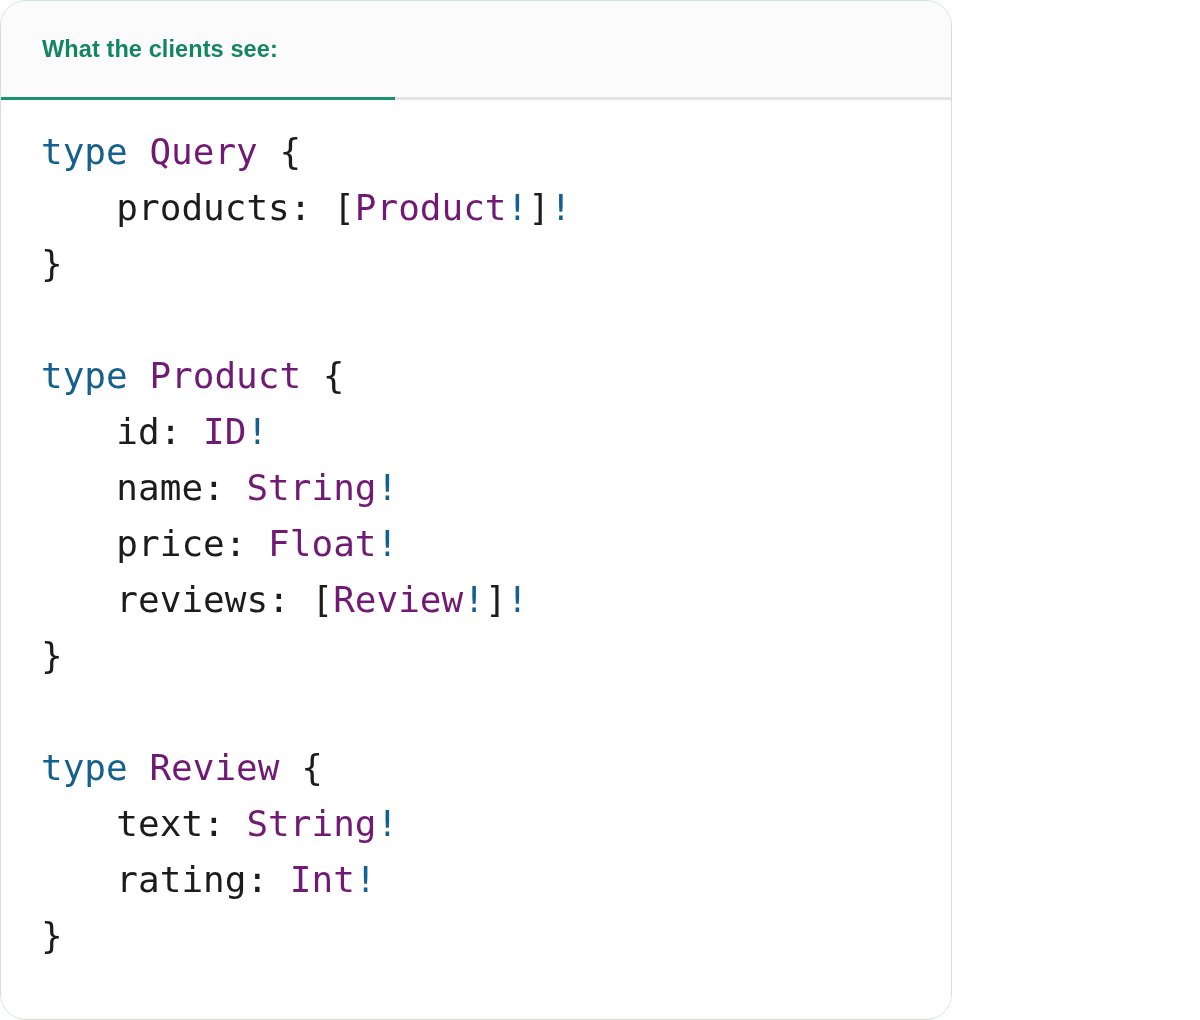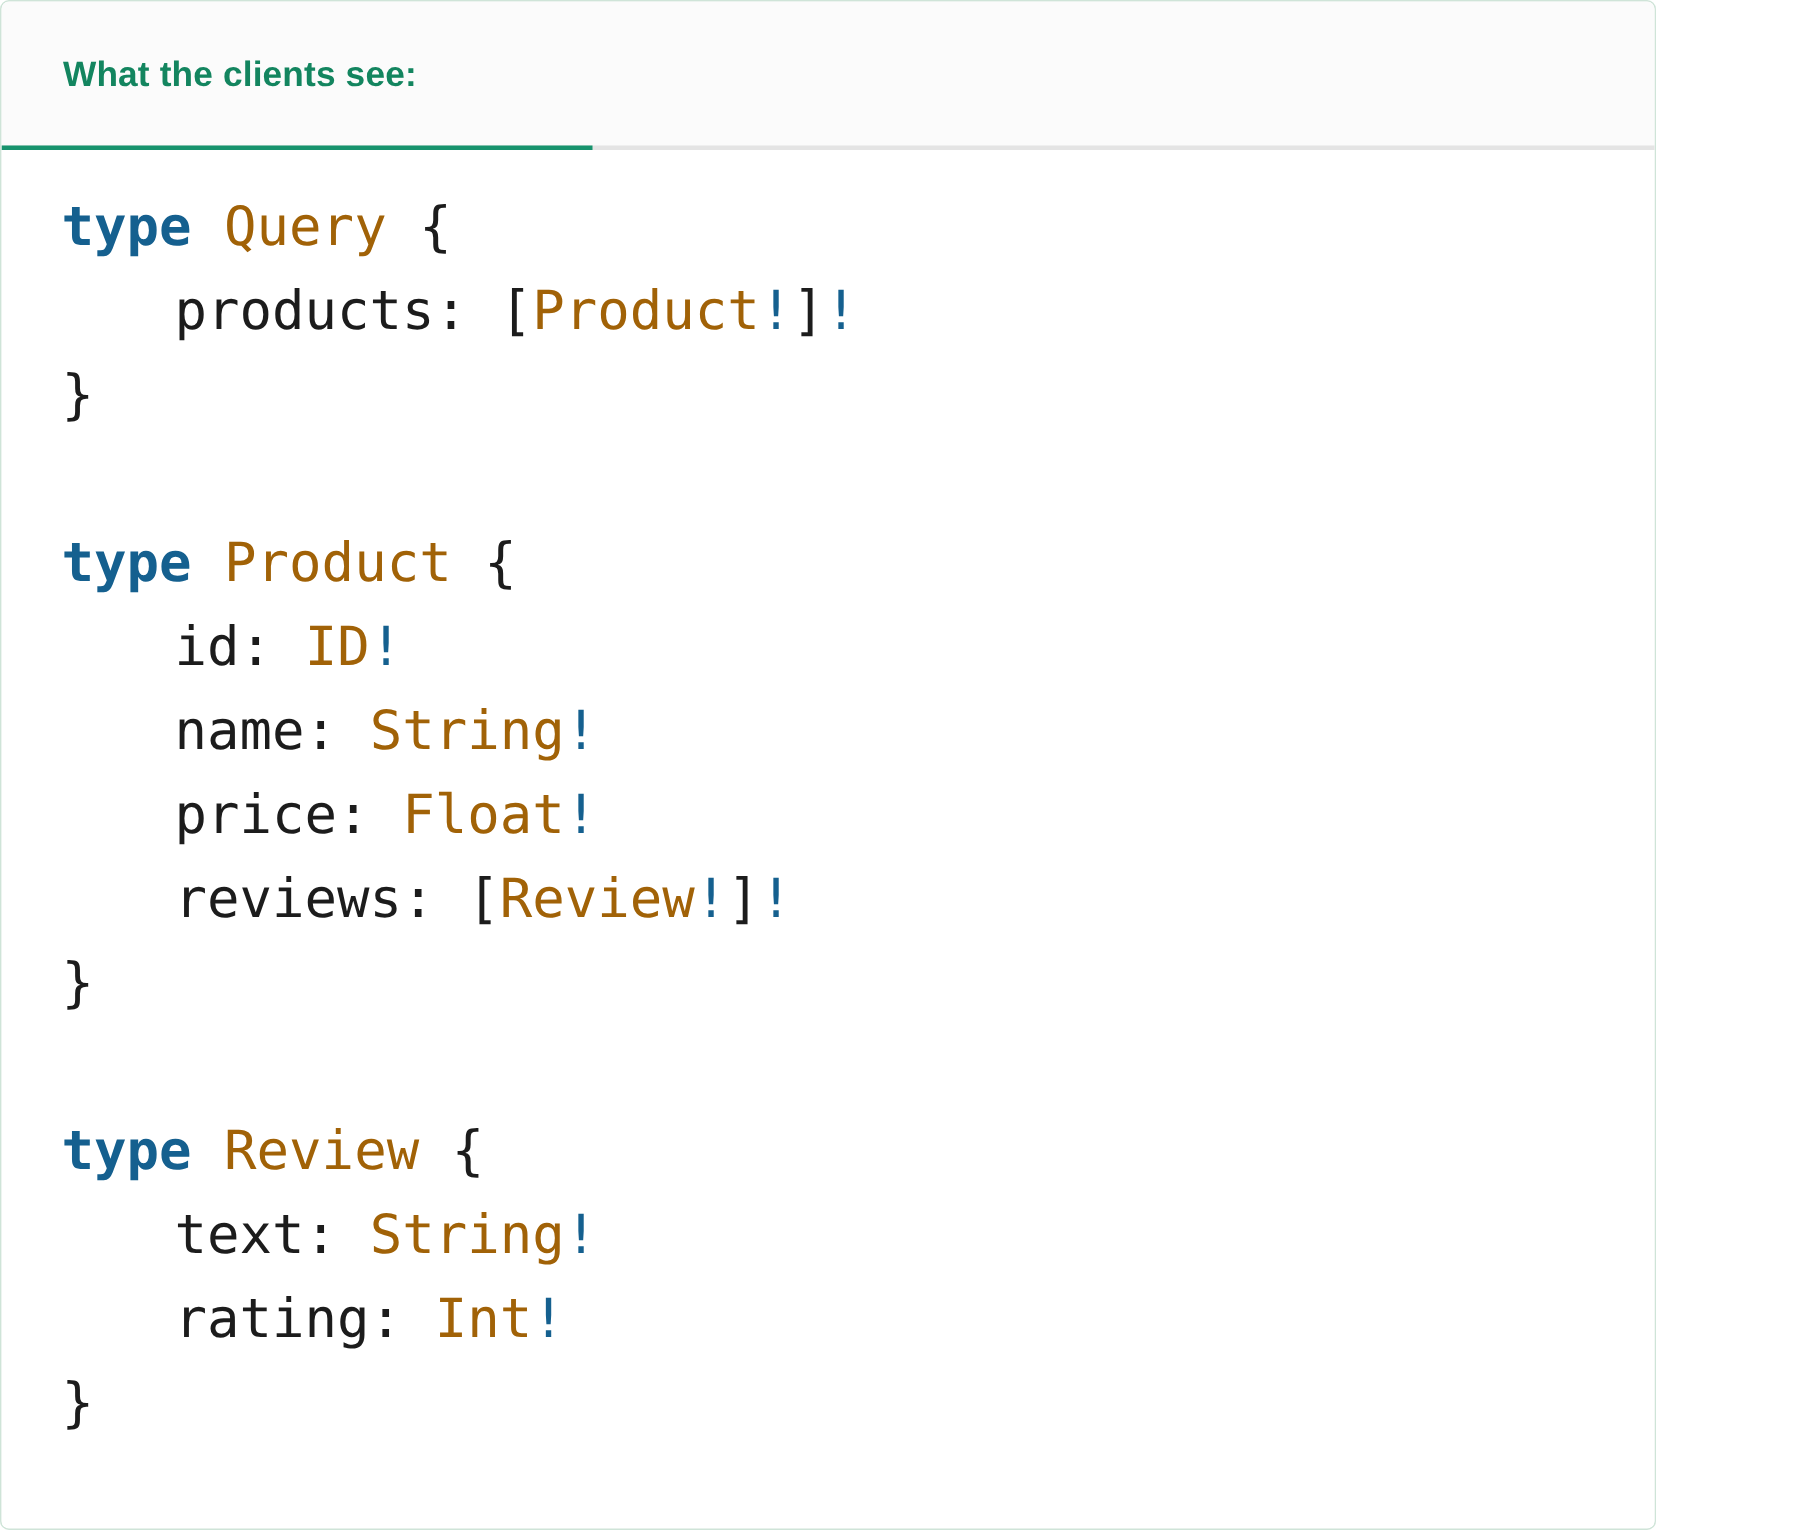--- a/index.html
+++ b/index.html
@@ -12,26 +12,26 @@
     height: 1020px;
     background: #ffffff;
     font-family: "Liberation Sans", sans-serif;
     overflow: hidden;
   }
 
   .card {
     position: absolute;
     left: 0px;
     top: 0px;
-    width: 1104px;
+    width: 952px;
     height: 1020px;
     box-sizing: border-box;
     background: #ffffff;
     border: 1px solid #cfe4d8;
-    border-radius: 6px;
+    border-radius: 26px;
     overflow: hidden;
   }
 
   
   .tabstrip {
     position: absolute;
     left: 0;
     top: 0;
     width: 1200px;
     height: 99px;
@@ -86,22 +86,22 @@
   }
   .code .ln {
     display: block;
     height: 56px;
   }
   .code .ln.blank {
     height: 56px;
   }
 
   
-  .t-kw   { color: #15608f; font-weight: bold; }   
-  .t-type { color: #a16207; }   
+  .t-kw   { color: #15608f; }   
+  .t-type { color: #701a75; }   
   .t-bang { color: #15608f; }   
   .t-punc { color: #1c1c1c; }   
   .t-field{ color: #1c1c1c; margin-left: 32px; }   
 </style>
 </head>
 <body>
 
 <div class="card">
 
   <div class="tabstrip">

